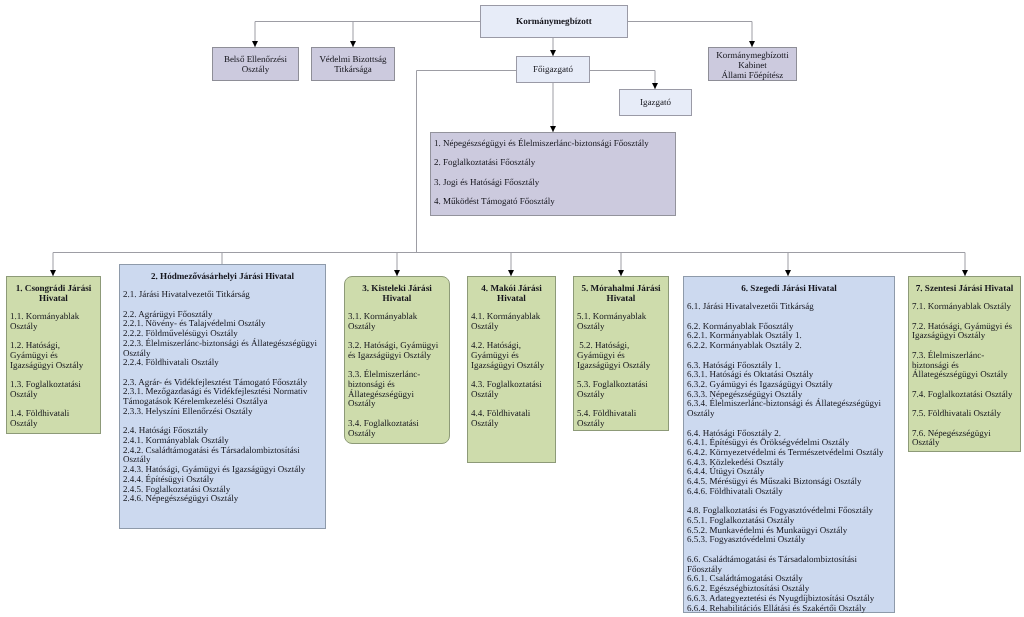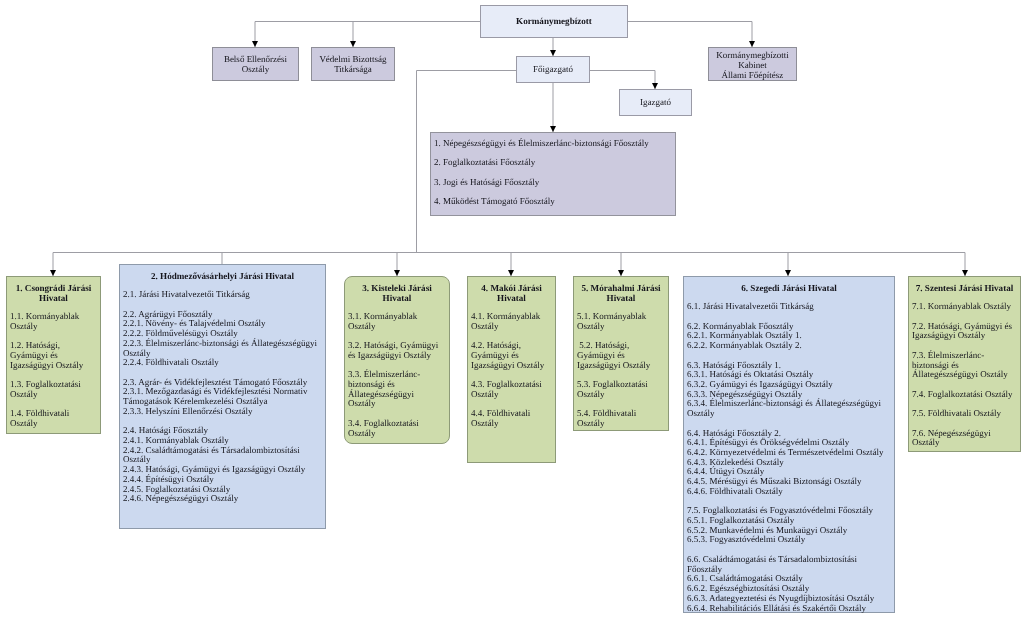--- a/index.html
+++ b/index.html
@@ -170,21 +170,21 @@
         <div class="dline">6.3.4. Élelmiszerlánc-biztonsági és Állategészségügyi Osztály</div>
         <div class="sp"></div>
         <div class="dline">6.4. Hatósági Főosztály 2.</div>
         <div class="dline">6.4.1. Építésügyi és Örökségvédelmi Osztály</div>
         <div class="dline">6.4.2. Környezetvédelmi és Természetvédelmi Osztály</div>
         <div class="dline">6.4.3. Közlekedési Osztály</div>
         <div class="dline">6.4.4. Útügyi Osztály</div>
         <div class="dline">6.4.5. Mérésügyi és Műszaki Biztonsági Osztály</div>
         <div class="dline">6.4.6. Földhivatali Osztály</div>
         <div class="sp"></div>
-        <div class="dline">7.5. Foglalkoztatási és Fogyasztóvédelmi Főosztály</div>
+        <div class="dline">4.8. Foglalkoztatási és Fogyasztóvédelmi Főosztály</div>
         <div class="dline">6.5.1. Foglalkoztatási Osztály</div>
         <div class="dline">6.5.2. Munkavédelmi és Munkaügyi Osztály</div>
         <div class="dline">6.5.3. Fogyasztóvédelmi Osztály</div>
         <div class="sp"></div>
         <div class="dline">6.6. Családtámogatási és Társadalombiztosítási Főosztály</div>
         <div class="dline">6.6.1. Családtámogatási Osztály</div>
         <div class="dline">6.6.2. Egészségbiztosítási Osztály</div>
         <div class="dline">6.6.3. Adategyeztetési és Nyugdíjbiztosítási Osztály</div>
         <div class="dline">6.6.4. Rehabilitációs Ellátási és Szakértői Osztály</div>
       </div>

